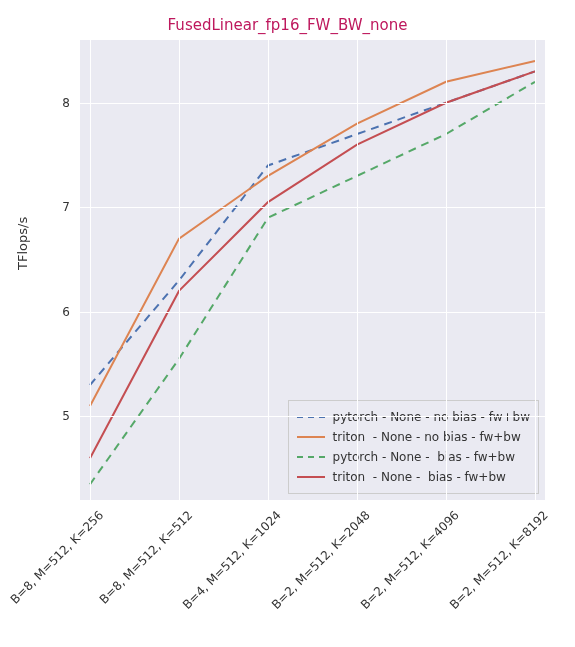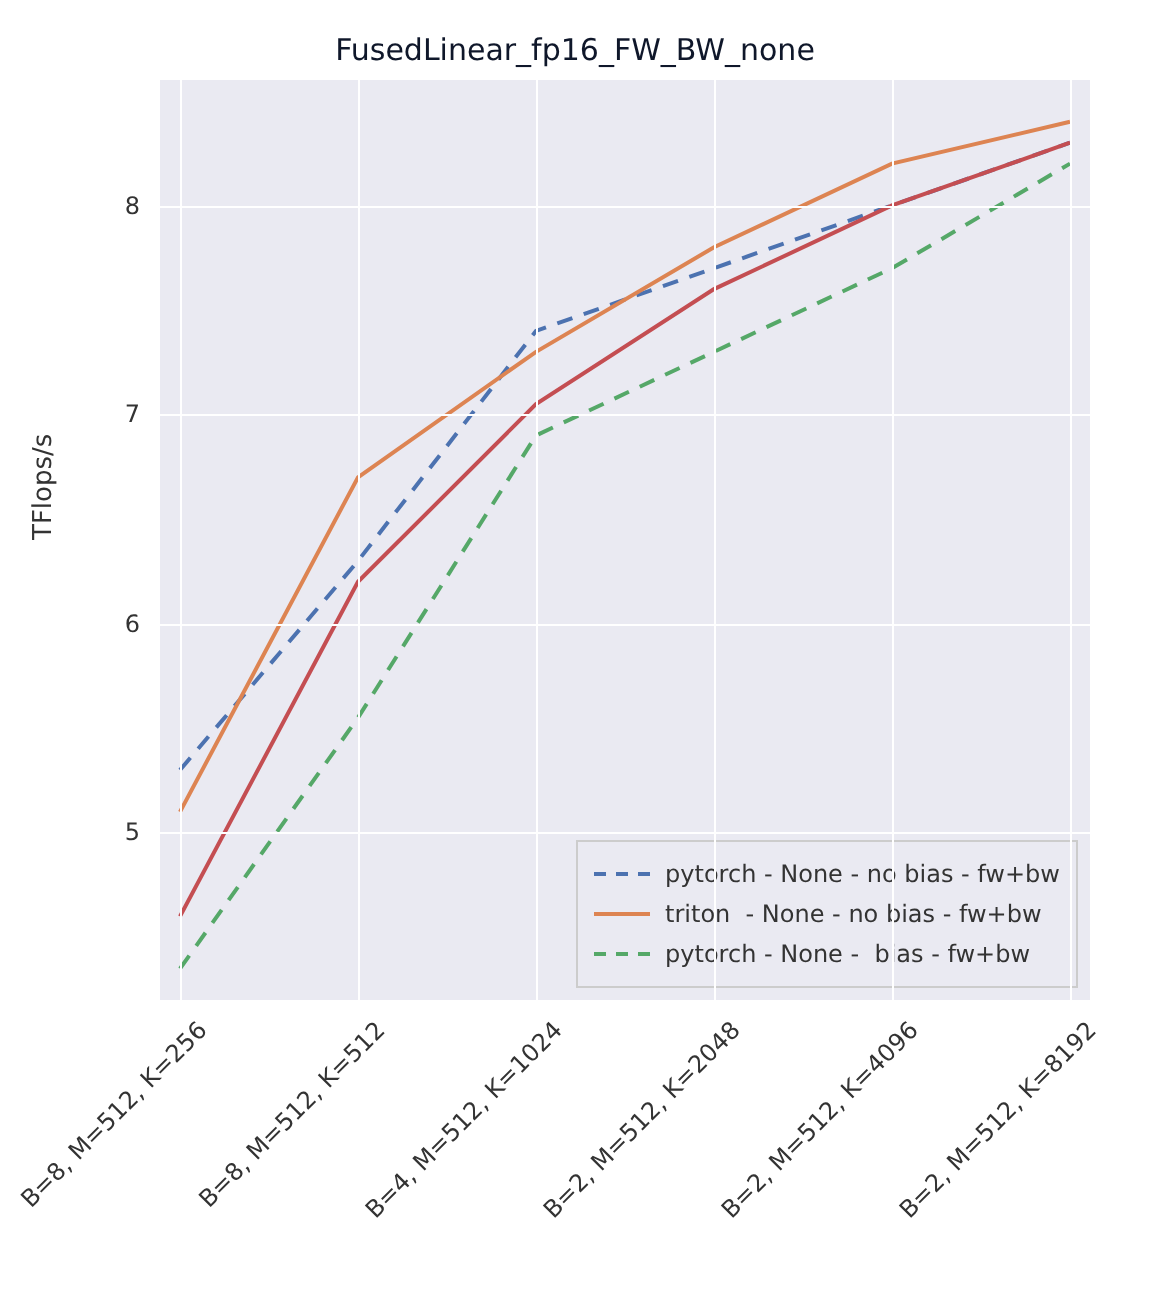--- a/index.html
+++ b/index.html
@@ -15,21 +15,21 @@
     height: 647px;
     background: #ffffff;
   }
   .title {
     position: absolute;
     top: 16px;
     left: 0;
     width: 575px;
     text-align: center;
     font-size: 15px;
-    color: #0f172a;
+    color: #be185d;
   }
   .plot-area {
     position: absolute;
     left: 80px;
     top: 40px;
     width: 465px;
     height: 460px;
     background: #eaeaf2;
     overflow: visible;
   }
@@ -111,20 +111,21 @@
     <svg class="lines">
         <polyline points="10,345 99,240.45454545454547 188,125.45454545454538 277,94.09090909090907 366,62.72727272727275 455,31.36363636363626" fill="none" stroke="#4c72b0" stroke-width="2" stroke-dasharray="8,6"></polyline>
         <polyline points="10,365.90909090909093 99,198.63636363636363 188,135.90909090909088 277,83.63636363636363 366,41.81818181818187 455,20.90909090909082" fill="none" stroke="#dd8452" stroke-width="2"></polyline>
         <polyline points="10,444.31818181818187 99,318.8636363636364 188,177.7272727272727 277,135.90909090909088 366,94.09090909090907 455,41.81818181818187" fill="none" stroke="#55a868" stroke-width="2" stroke-dasharray="8,6"></polyline>
         <polyline points="10,418.18181818181824 99,250.90909090909088 188,162.04545454545456 277,104.54545454545456 366,62.72727272727275 455,31.36363636363626" fill="none" stroke="#c44e52" stroke-width="2"></polyline>
       </svg>
     <div class="legend-box" style="right: 6px; bottom: 6px;">
         <div class="legend-row"><div class="legend-swatch" style="border-top-style: dashed; border-top-color: rgb(76, 114, 176);"></div><span>pytorch - None - no bias - fw+bw</span></div>
         <div class="legend-row"><div class="legend-swatch" style="border-top-style: solid; border-top-color: rgb(221, 132, 82);"></div><span>triton  - None - no bias - fw+bw</span></div>
         <div class="legend-row"><div class="legend-swatch" style="border-top-style: dashed; border-top-color: rgb(85, 168, 104);"></div><span>pytorch - None -  bias - fw+bw</span></div>
+        <div class="legend-row"><div class="legend-swatch" style="border-top-style: solid; border-top-color: rgb(196, 78, 82);"></div><span>triton  - None -  bias - fw+bw</span></div>
       </div>
   <div class="gridline-h" style="top: 376.364px;"></div>
       <div class="gridline-h" style="top: 271.818px;"></div>
       <div class="gridline-h" style="top: 167.273px;"></div>
       <div class="gridline-h" style="top: 62.7273px;"></div>
       <div class="gridline-v" style="left: 10px;"></div>
       <div class="gridline-v" style="left: 99px;"></div>
       <div class="gridline-v" style="left: 188px;"></div>
       <div class="gridline-v" style="left: 277px;"></div>
       <div class="gridline-v" style="left: 366px;"></div>

